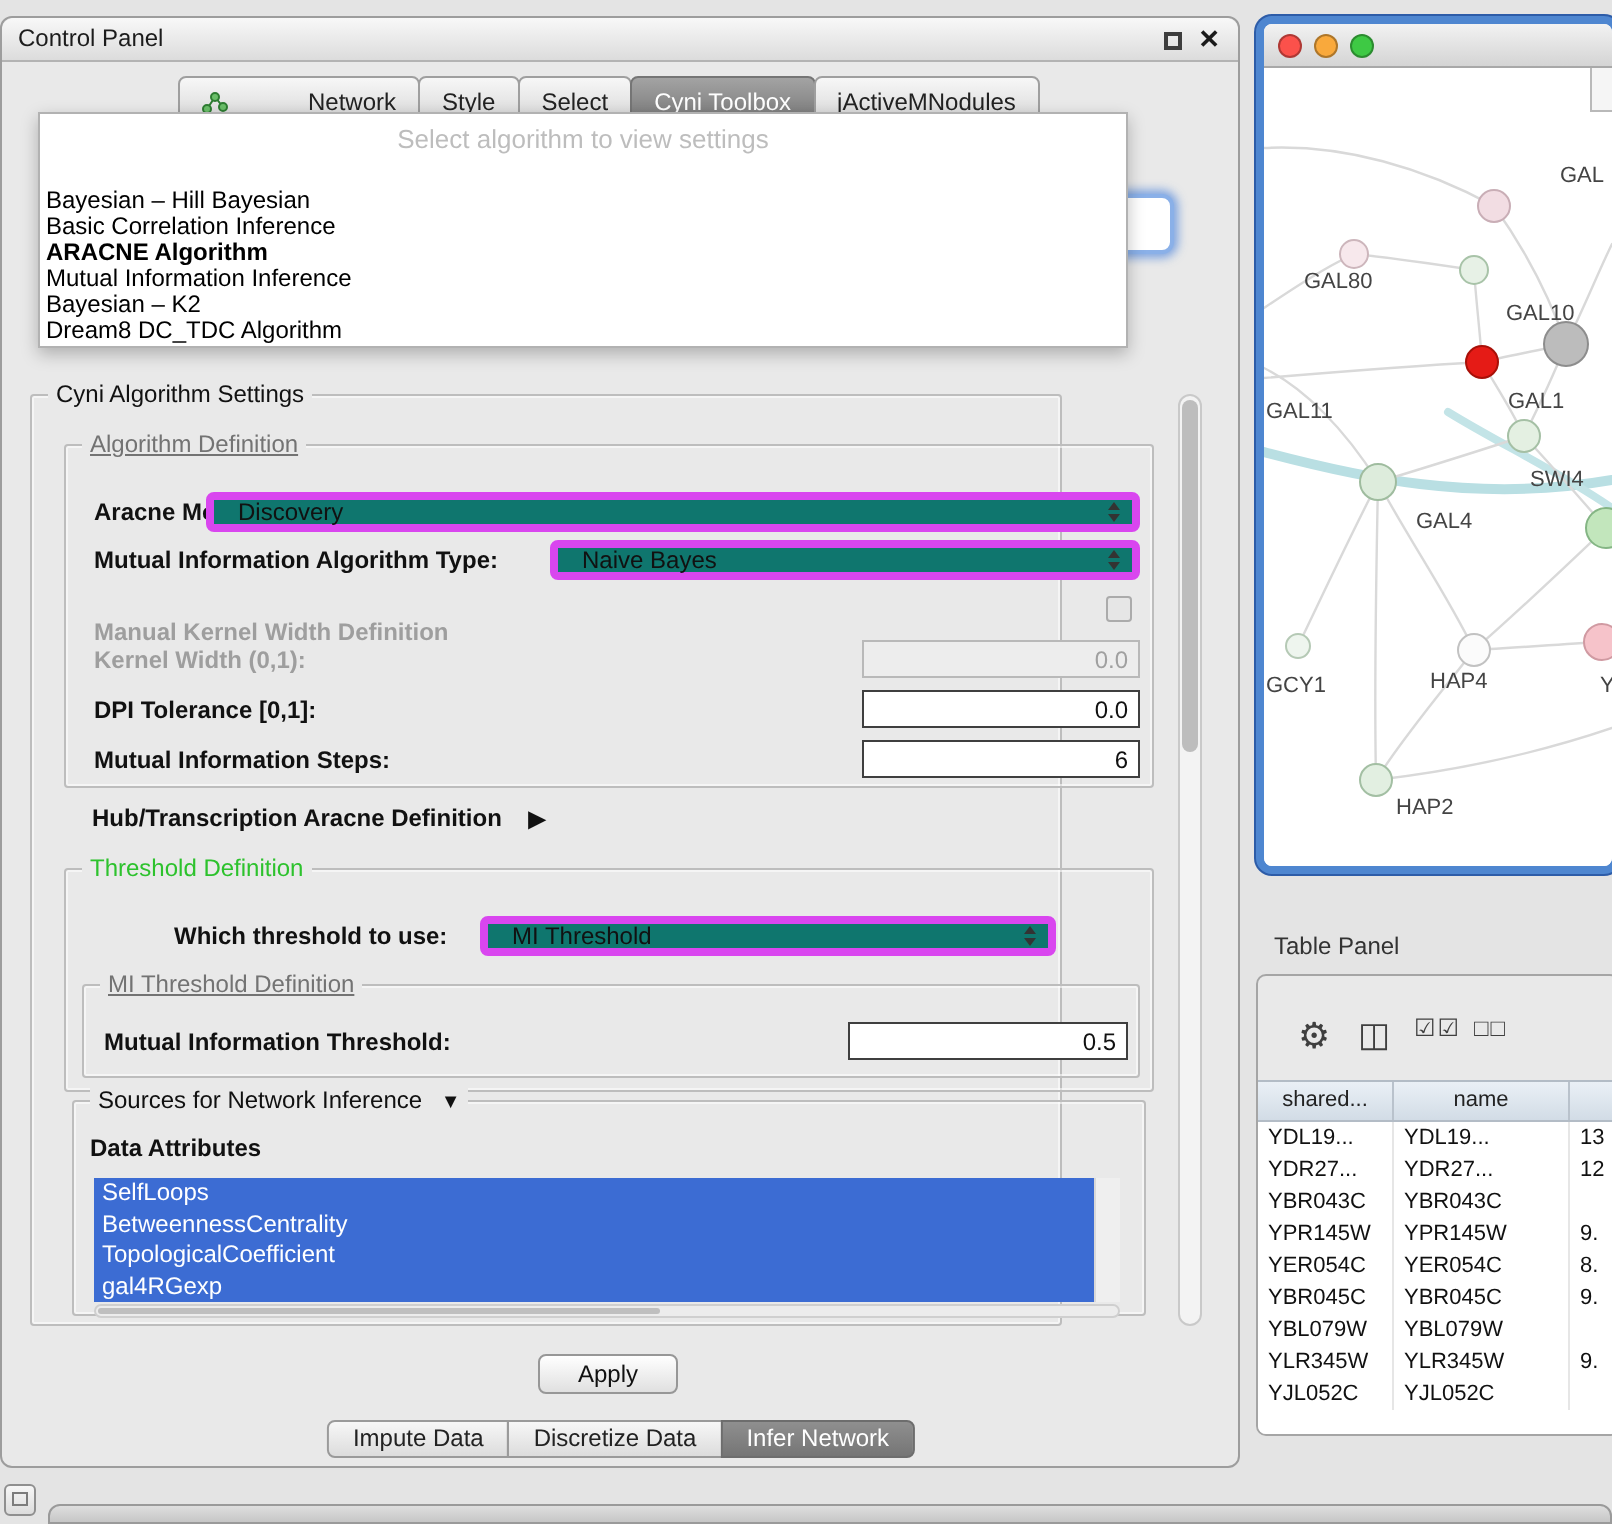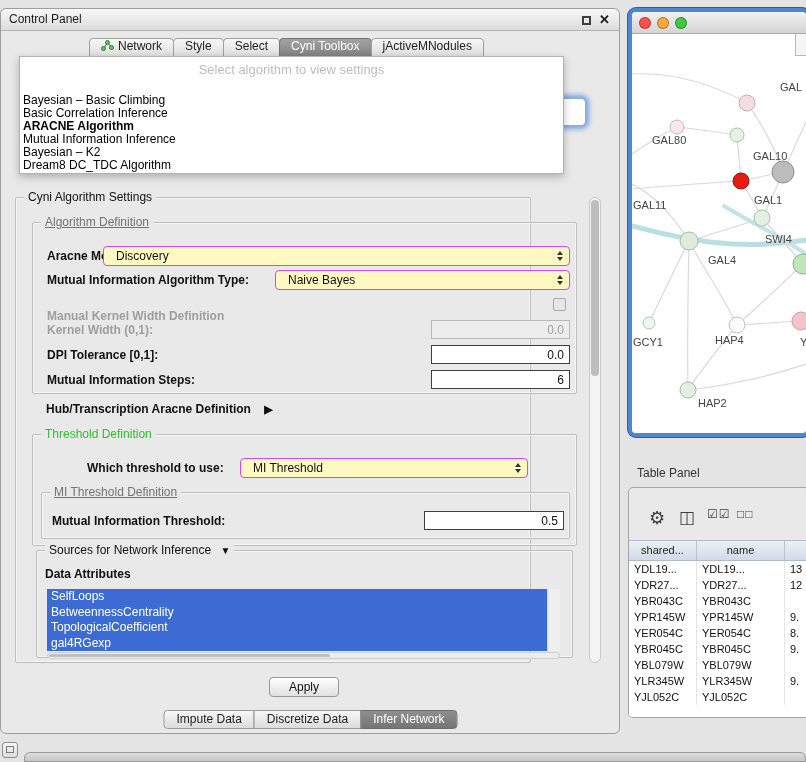--- a/index.html
+++ b/index.html
@@ -12,23 +12,23 @@
   .cp { position:absolute; left:0; top:8px; width:620px; height:726px;
         background:#e9e9e9; border:1px solid #9d9d9d; border-radius:6px; }
   .cp-title { position:absolute; left:0; top:0; right:0; height:22px;
         background:linear-gradient(#f8f8f8,#dcdcdc); border-bottom:1px solid #b3b3b3;
         border-radius:6px 6px 0 0; }
   .cp-title-text { position:absolute; left:8px; line-height:21px; font-size:12px; color:#1c1c1c; }
   .float-ico { position:absolute; right:28px; top:7px; width:9px; height:9px; border:2px solid #3e3e3e; }
   .close-ico { position:absolute; right:9px; top:3px; font-size:13px; font-weight:bold; color:#1a1a1a; cursor:default; }
   
   .tabbar { position:absolute; left:88px; top:29px; height:21px; display:flex; }
-  .tab { height:21px; display:flex; align-items:flex-start; padding:0 11px; font-size:12px;
+  .tab { height:21px; display:flex; align-items:flex-end; padding:0 11px; font-size:12px;
          background:linear-gradient(#f7f7f7,#dcdcdc); border:1px solid #9f9f9f; margin-right:-1px;
-         border-radius:4px 4px 0 0; color:#222; white-space:nowrap; }
+         border-radius:4px 4px 0 0; color:#222; white-space:nowrap;gap:36px; }
   .tab svg { margin-right:4px; }
   .tab.sel { background:linear-gradient(#a3a3a3,#7e7e7e); color:#fff; border-color:#757575; }
   
   .combo-stub { position:absolute; left:500px; top:88px; width:86px; height:30px; z-index:2;
         background:#fff; border:2px solid #8ab0e8; border-radius:6px;
         box-shadow:0 0 5px 2px rgba(90,140,220,.75); }
   
   .popup { position:absolute; left:18px; top:47px; width:545px; height:118px; z-index:6;
         background:#fff; border:1px solid #b2b2b2; box-shadow:0 3px 8px rgba(0,0,0,.25); }
   .popup-ph { position:absolute; left:0; right:0; top:5px; text-align:center; font-size:13px; color:#bdbdbd; }
@@ -37,21 +37,21 @@
   .dd-item.bold { font-weight:bold; }
   
   .group { position:absolute; border:1px solid #bdbdbd; border-radius:2px;
         box-shadow: inset 0 0 0 1px rgba(255,255,255,.55); }
   .legend { position:absolute; top:-8px; left:8px; background:#e9e9e9; padding:0 4px; font-size:12px; color:#111; white-space:nowrap; }
   .legend.blue { color:#737373;text-decoration:underline; }
   .legend.green { color:#2dc22d; }
   .lbl { position:absolute; font-size:12px; font-weight:bold; color:#111; white-space:nowrap; }
   .lbl.dis { color:#9e9e9e; }
   
-  .combo { position:absolute; height:20px; background:#fef9c3; border:1px solid #d946ef; border-radius:4px;
+  .combo { position:absolute; height:20px; background:#0f766e; border:4px solid #d946ef; border-radius:4px;
         display:flex; align-items:center; padding:0 4px 0 12px; }
   .combo-text { font-size:12px; color:#111; }
   .arrows { margin-left:auto; display:flex; flex-direction:column; gap:2px; padding-right:2px; }
   .arrows i { display:block; width:0; height:0; border-left:3.5px solid transparent; border-right:3.5px solid transparent; }
   .arrows i.up { border-bottom:4px solid #333; }
   .arrows i.dn { border-top:4px solid #333; }
   
   .field { position:absolute; height:19px; border:1px solid #3f3f3f; background:#fff;
         font:12px "Liberation Sans", sans-serif; text-align:right; padding:0 5px; color:#111; }
   .field.dis { border-color:#b9b9b9; background:#ededed; color:#a0a0a0; }
@@ -150,21 +150,21 @@
         <div class="tab">
           <span>jActiveMNodules</span>
         </div>
       </div>
 
     <div class="combo-stub"></div>
 
     <div class="popup">
       <div class="popup-ph">Select algorithm to view settings</div>
       <div class="popup-list">
-          <div class="dd-item">Bayesian – Basic Climbing</div>
+          <div class="dd-item">Bayesian – Hill Bayesian</div>
           <div class="dd-item">Basic Correlation Inference</div>
           <div class="dd-item bold">ARACNE Algorithm</div>
           <div class="dd-item">Mutual Information Inference</div>
           <div class="dd-item">Bayesian – K2</div>
           <div class="dd-item">Dream8 DC_TDC Algorithm</div>
         </div>
     </div>
 
     <div class="group" style="left:14px;top:188px;width:516px;height:466px;">
       <span class="legend">Cyni Algorithm Settings</span>

